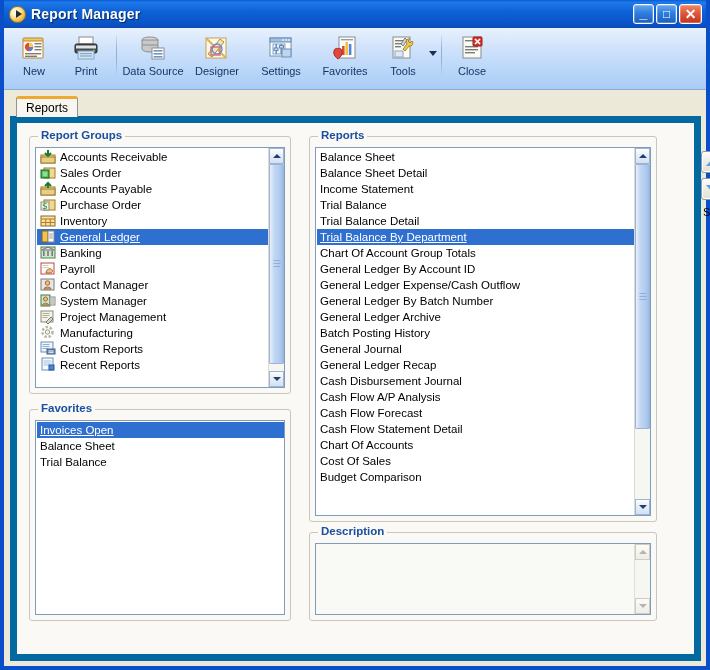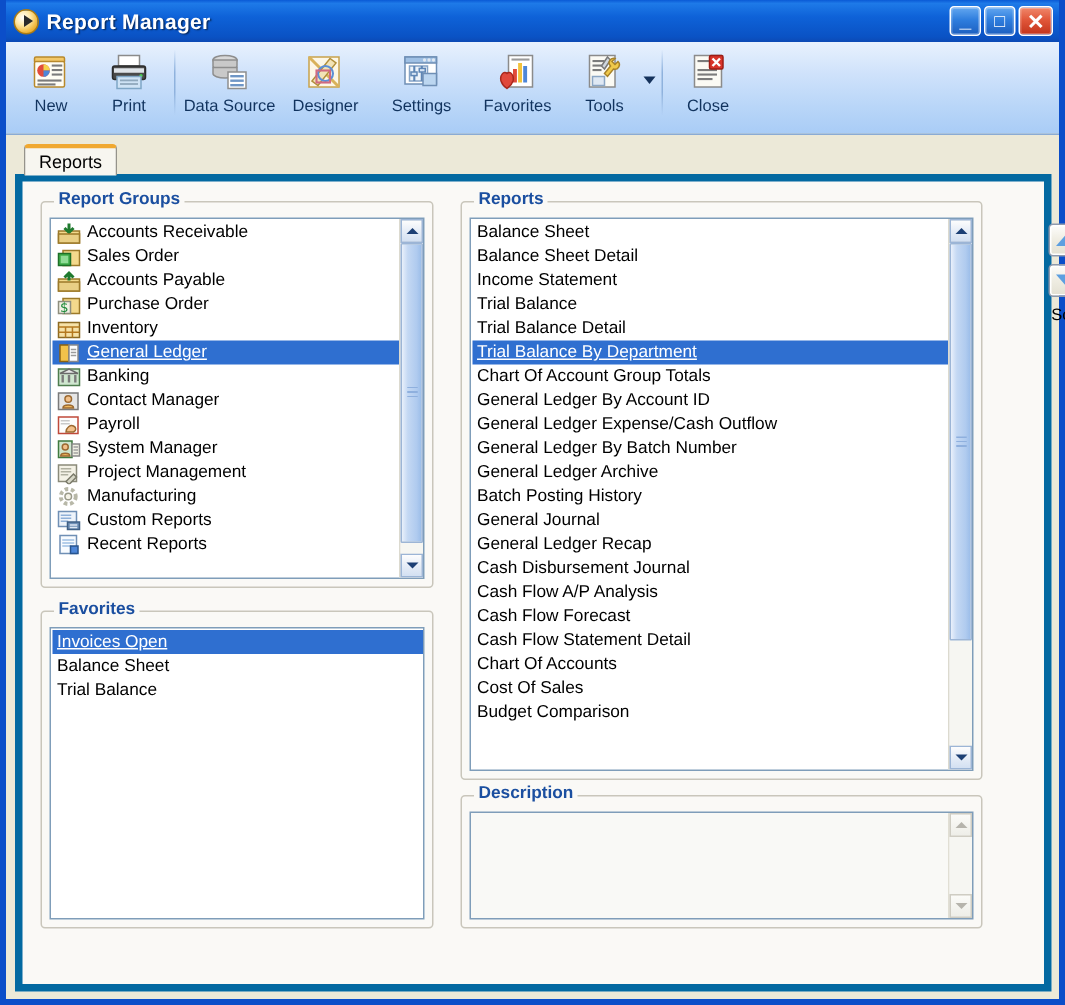--- a/index.html
+++ b/index.html
@@ -121,21 +121,21 @@
     background: #f7f6f0;
     border: 1px solid #95938b;
     border-bottom: none;
     border-top: 3px solid #f0a830;
     border-radius: 3px 3px 0 0;
     position: relative; z-index: 2;
   }
   .tabpage {
     flex: 1 1 auto;
     background: #faf9f6;
-    border: 5px solid #0369a1;
+    border: 7px solid #0369a1;
     margin-top: -1px;
     position: relative;
     padding: 8px;
     box-sizing: border-box;
   }
 
   
   .groupbox { position: absolute; box-sizing: border-box; }
   .gb-frame {
     position: absolute; left: 0; right: 0; top: 7px; bottom: 0;
@@ -161,21 +161,21 @@
     display: flex;
   }
   .list-items {
     flex: 1 1 auto; overflow: hidden; padding: 1px 0 0 1px;
   }
   .li {
     height: 16px; line-height: 16px;
     font-size: 11.5px; color: #000;
     padding-left: 3px;
     white-space: nowrap; overflow: hidden;
-    display: flex; align-items: center;
+    display: flex; align-items: flex-start;
   }
   .li.sel { background: #2f6fd0; color: #ffffff; text-decoration: underline; }
   .li .ic { width: 16px; height: 15px; flex: 0 0 16px; margin-right: 4px; position: relative; }
 
   
   .vsb {
     width: 16px; flex: 0 0 16px;
     background: #f2f1ec;
     border-left: 1px solid #dcdacf;
     display: flex; flex-direction: column;
@@ -489,37 +489,37 @@
                       <rect x="7.2" y="6" width="1.6" height="5" fill="#7a7a7a"></rect>
                       <rect x="11.4" y="6" width="1.6" height="5" fill="#7a7a7a"></rect>
                     </svg>
                 </span>
                 <span>Banking</span>
               </div>
 
               <div class="li">
                 <span class="ic">
                   <svg width="16" height="15" viewBox="0 0 16 15">
+                      <rect x="1" y="2" width="13" height="11" fill="#fdfdfd" stroke="#c04a3a"></rect>
+                      <path d="M2.5 4.5 h6 M2.5 6.5 h6" stroke="#c9c9c9"></path>
+                      <path d="M6 12 c0-3 3-5 5-4 c2 1 2 3 0 4z" fill="#f2c08a" stroke="#9c6a32"></path>
+                    </svg>
+                </span>
+                <span>Payroll</span>
+              </div>
+
+              <div class="li">
+                <span class="ic">
+                  <svg width="16" height="15" viewBox="0 0 16 15">
                       <rect x="1" y="2" width="13" height="11" fill="#e6e6e6" stroke="#7a7a7a"></rect>
                       <circle cx="7.5" cy="6" r="2.2" fill="#f2c08a" stroke="#9c6a32"></circle>
                       <path d="M4 12 c0-2.6 7-2.6 7 0z" fill="#f0b85c" stroke="#9c6a32"></path>
                     </svg>
                 </span>
                 <span>Contact Manager</span>
-              </div>
-
-              <div class="li">
-                <span class="ic">
-                  <svg width="16" height="15" viewBox="0 0 16 15">
-                      <rect x="1" y="2" width="13" height="11" fill="#fdfdfd" stroke="#c04a3a"></rect>
-                      <path d="M2.5 4.5 h6 M2.5 6.5 h6" stroke="#c9c9c9"></path>
-                      <path d="M6 12 c0-3 3-5 5-4 c2 1 2 3 0 4z" fill="#f2c08a" stroke="#9c6a32"></path>
-                    </svg>
-                </span>
-                <span>Payroll</span>
               </div>
 
               <div class="li">
                 <span class="ic">
                   <svg width="16" height="15" viewBox="0 0 16 15">
                       <rect x="1" y="2" width="9" height="11" fill="#cfe6cf" stroke="#3f7a3f"></rect>
                       <circle cx="5.5" cy="6" r="2" fill="#f2c08a" stroke="#9c6a32"></circle>
                       <path d="M2.5 12 c0-2.4 6-2.4 6 0z" fill="#f0b85c" stroke="#9c6a32"></path>
                       <rect x="10" y="4" width="5" height="8" fill="#f0f0e4" stroke="#8a8a8a"></rect>
                       <path d="M11 6 h3 M11 8 h3 M11 10 h3" stroke="#a0a0a0"></path>

